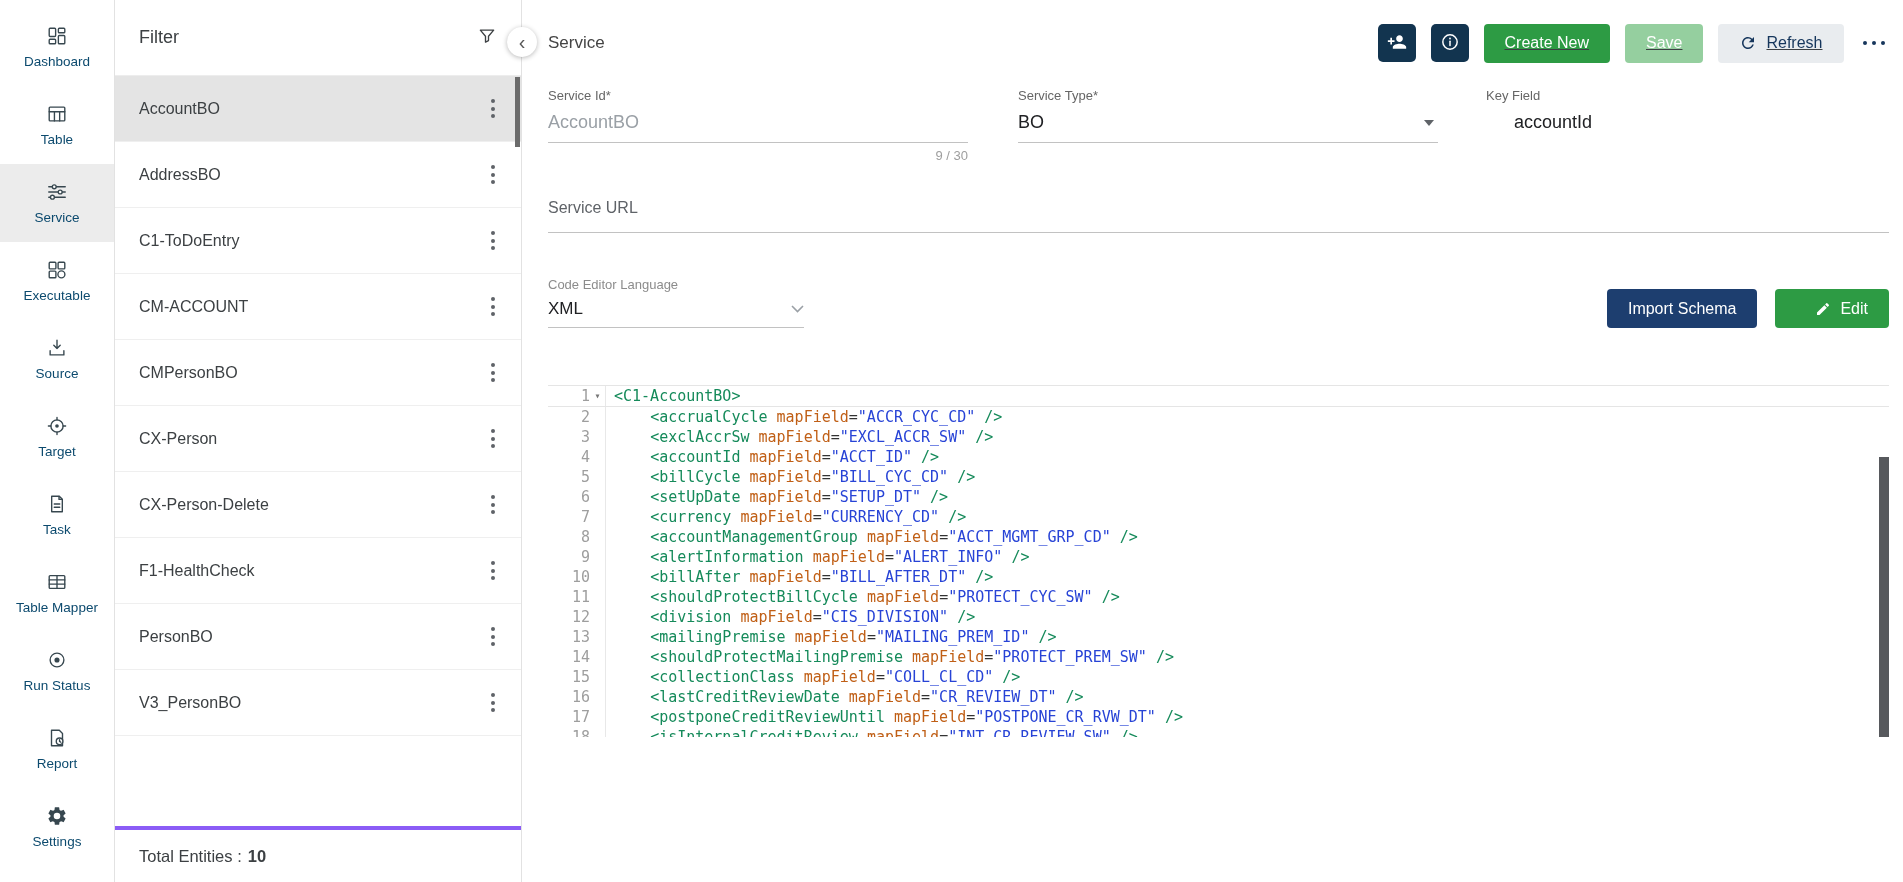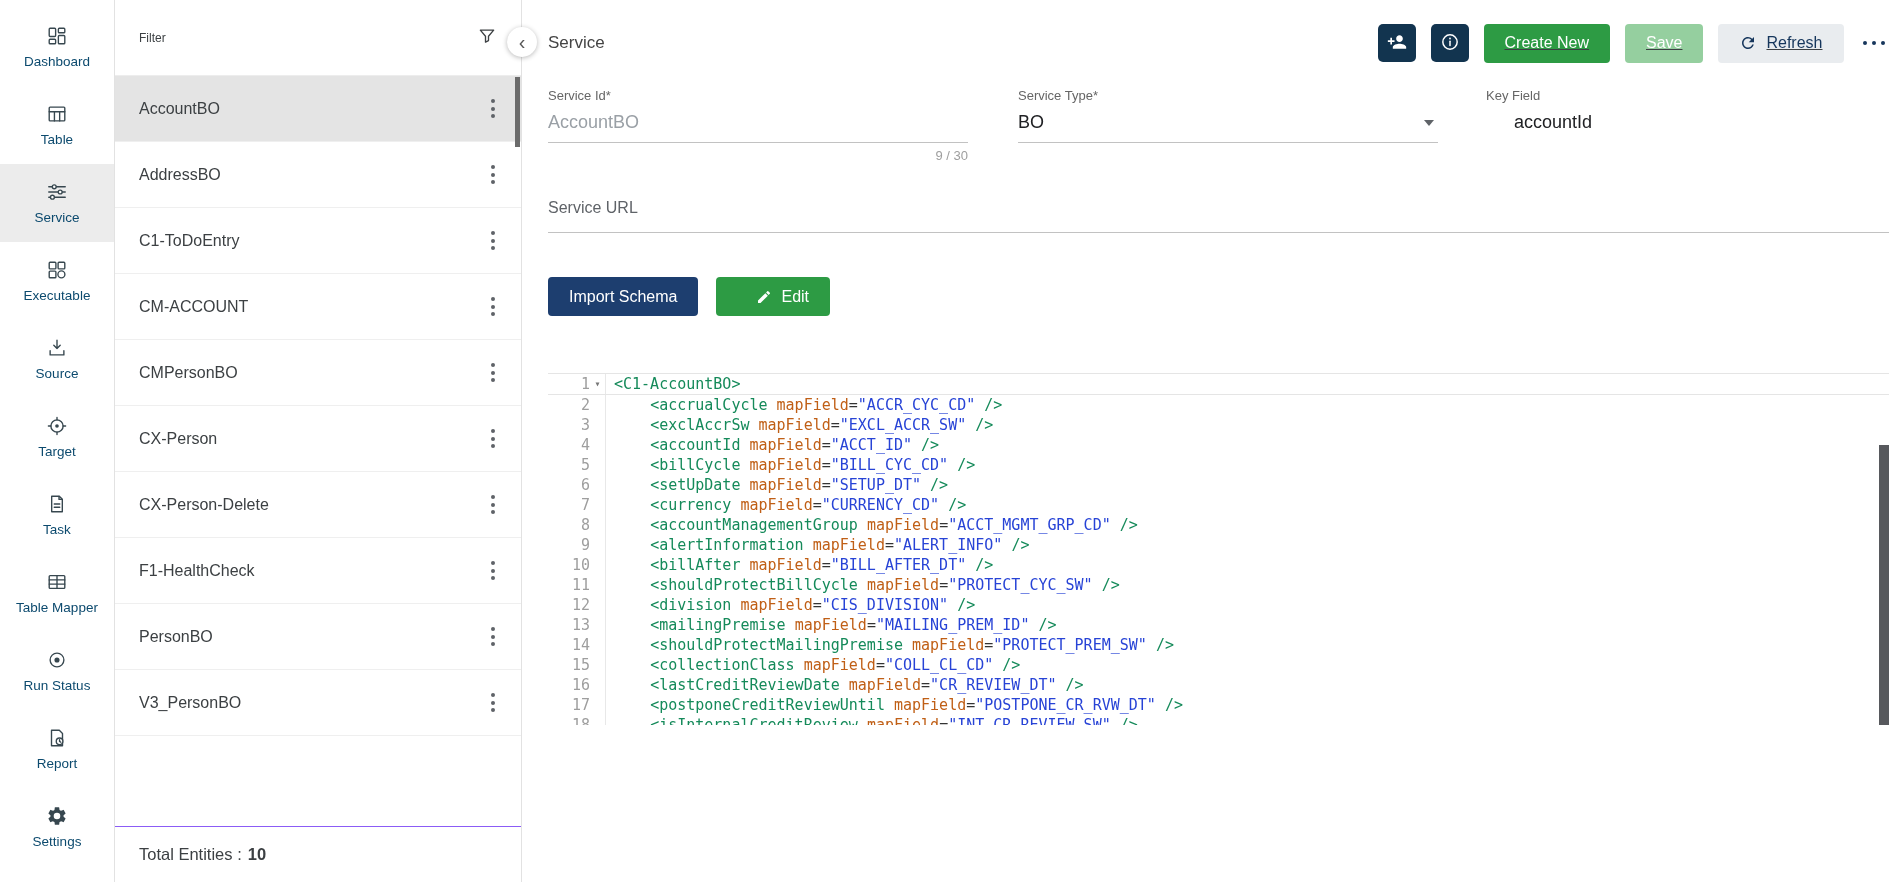--- a/index.html
+++ b/index.html
@@ -13,31 +13,31 @@
                gap:7px; cursor:pointer; }
   .side-item.selected { background:#ececec; }
   .side-label { font-size:13.5px; color:#0c4a6e; text-align:center; line-height:1.1; }
   .side-icon { height:23px; display:flex; align-items:center; }
 
   
   .entity-panel { width:407px; border-right:1px solid #e2e2e2; display:flex; flex-direction:column;
                   position:relative; background:#fff; flex-shrink:0; }
   .panel-header { height:76px; flex-shrink:0; display:flex; align-items:center; justify-content:space-between;
                   padding:0 24px; border-bottom:1px solid #ededed; }
-  .panel-header .ph-label { font-size:12px; color:#3c4043; }
+  .panel-header .ph-label { font-size:18px; color:#3c4043; }
   .filter-btn { background:none; border:none; cursor:pointer; display:flex; align-items:center; }
   .entity-list { flex:1; overflow:hidden; }
   .entity-row { height:66px; display:flex; align-items:center; justify-content:space-between;
                 padding:0 16px 0 24px; border-bottom:1px solid #efefef; cursor:pointer; background:#fff; }
   .entity-row.selected { background:#e4e4e4; }
   .entity-name { font-size:16px; color:#3c4043; }
   .kebab { background:none; border:none; cursor:pointer; display:flex; flex-direction:column; gap:3.5px;
            padding:8px 10px; }
   .kebab .dot { width:4px; height:4px; border-radius:50%; background:#5f6368; }
-  .panel-footer { height:56px; flex-shrink:0; border-top:1px solid #8b5cf6; display:flex; align-items:center;
+  .panel-footer { height:56px; flex-shrink:0; border-top:4px solid #8b5cf6; display:flex; align-items:center;
                   padding:0 24px; font-size:16.5px; color:#3c4043; }
   .panel-footer b { margin-left:6px; }
   .panel-scrollthumb { position:absolute; top:77px; right:1px; width:5px; height:70px; background:#6b6b6b; }
 
   
   .main { flex:1; position:relative; background:#fff; min-width:0; }
   .collapse-btn { position:absolute; left:-15px; top:27px; width:30px; height:30px; border-radius:50%;
                   background:#fff; border:none; box-shadow:0 1px 5px rgba(0,0,0,.28); cursor:pointer;
                   display:flex; align-items:center; justify-content:center; font-size:20px; color:#555; z-index:6; }
   .main-header { height:86px; display:flex; align-items:center; justify-content:space-between;
@@ -376,20 +376,31 @@
           </div>
         </div>
       </div>
 
       <div class="form-row2">
         <div class="url-label">Service URL</div>
         <div class="url-line"></div>
       </div>
 
       <div class="form-row3">
+        <div class="lang-field">
+          <div class="lang-label">Code Editor Language</div>
+          <div class="lang-value">
+            <span>XML</span>
+            <span style="display:flex">
+              <svg width="13" height="8" viewBox="0 0 13 8" fill="none" stroke="#9aa0a6" stroke-width="1.6">
+                  <path d="M1 1l5.5 5.5L12 1"></path>
+                </svg>
+            </span>
+          </div>
+        </div>
         <div class="row3-buttons">
           <button class="btn btn-navy">Import Schema</button>
           <button class="btn btn-edit">
             <span style="display:flex">
               <svg width="16" height="16" viewBox="0 0 24 24" fill="#fff">
                   <path d="M3 17.25V21h3.75L17.81 9.94l-3.75-3.75L3 17.25zM20.71 7.04a.996.996 0 0 0 0-1.41l-2.34-2.34a.996.996 0 0 0-1.41 0l-1.83 1.83 3.75 3.75 1.87-1.83z"></path>
                 </svg>
             </span>
             <span>Edit</span>
           </button>

